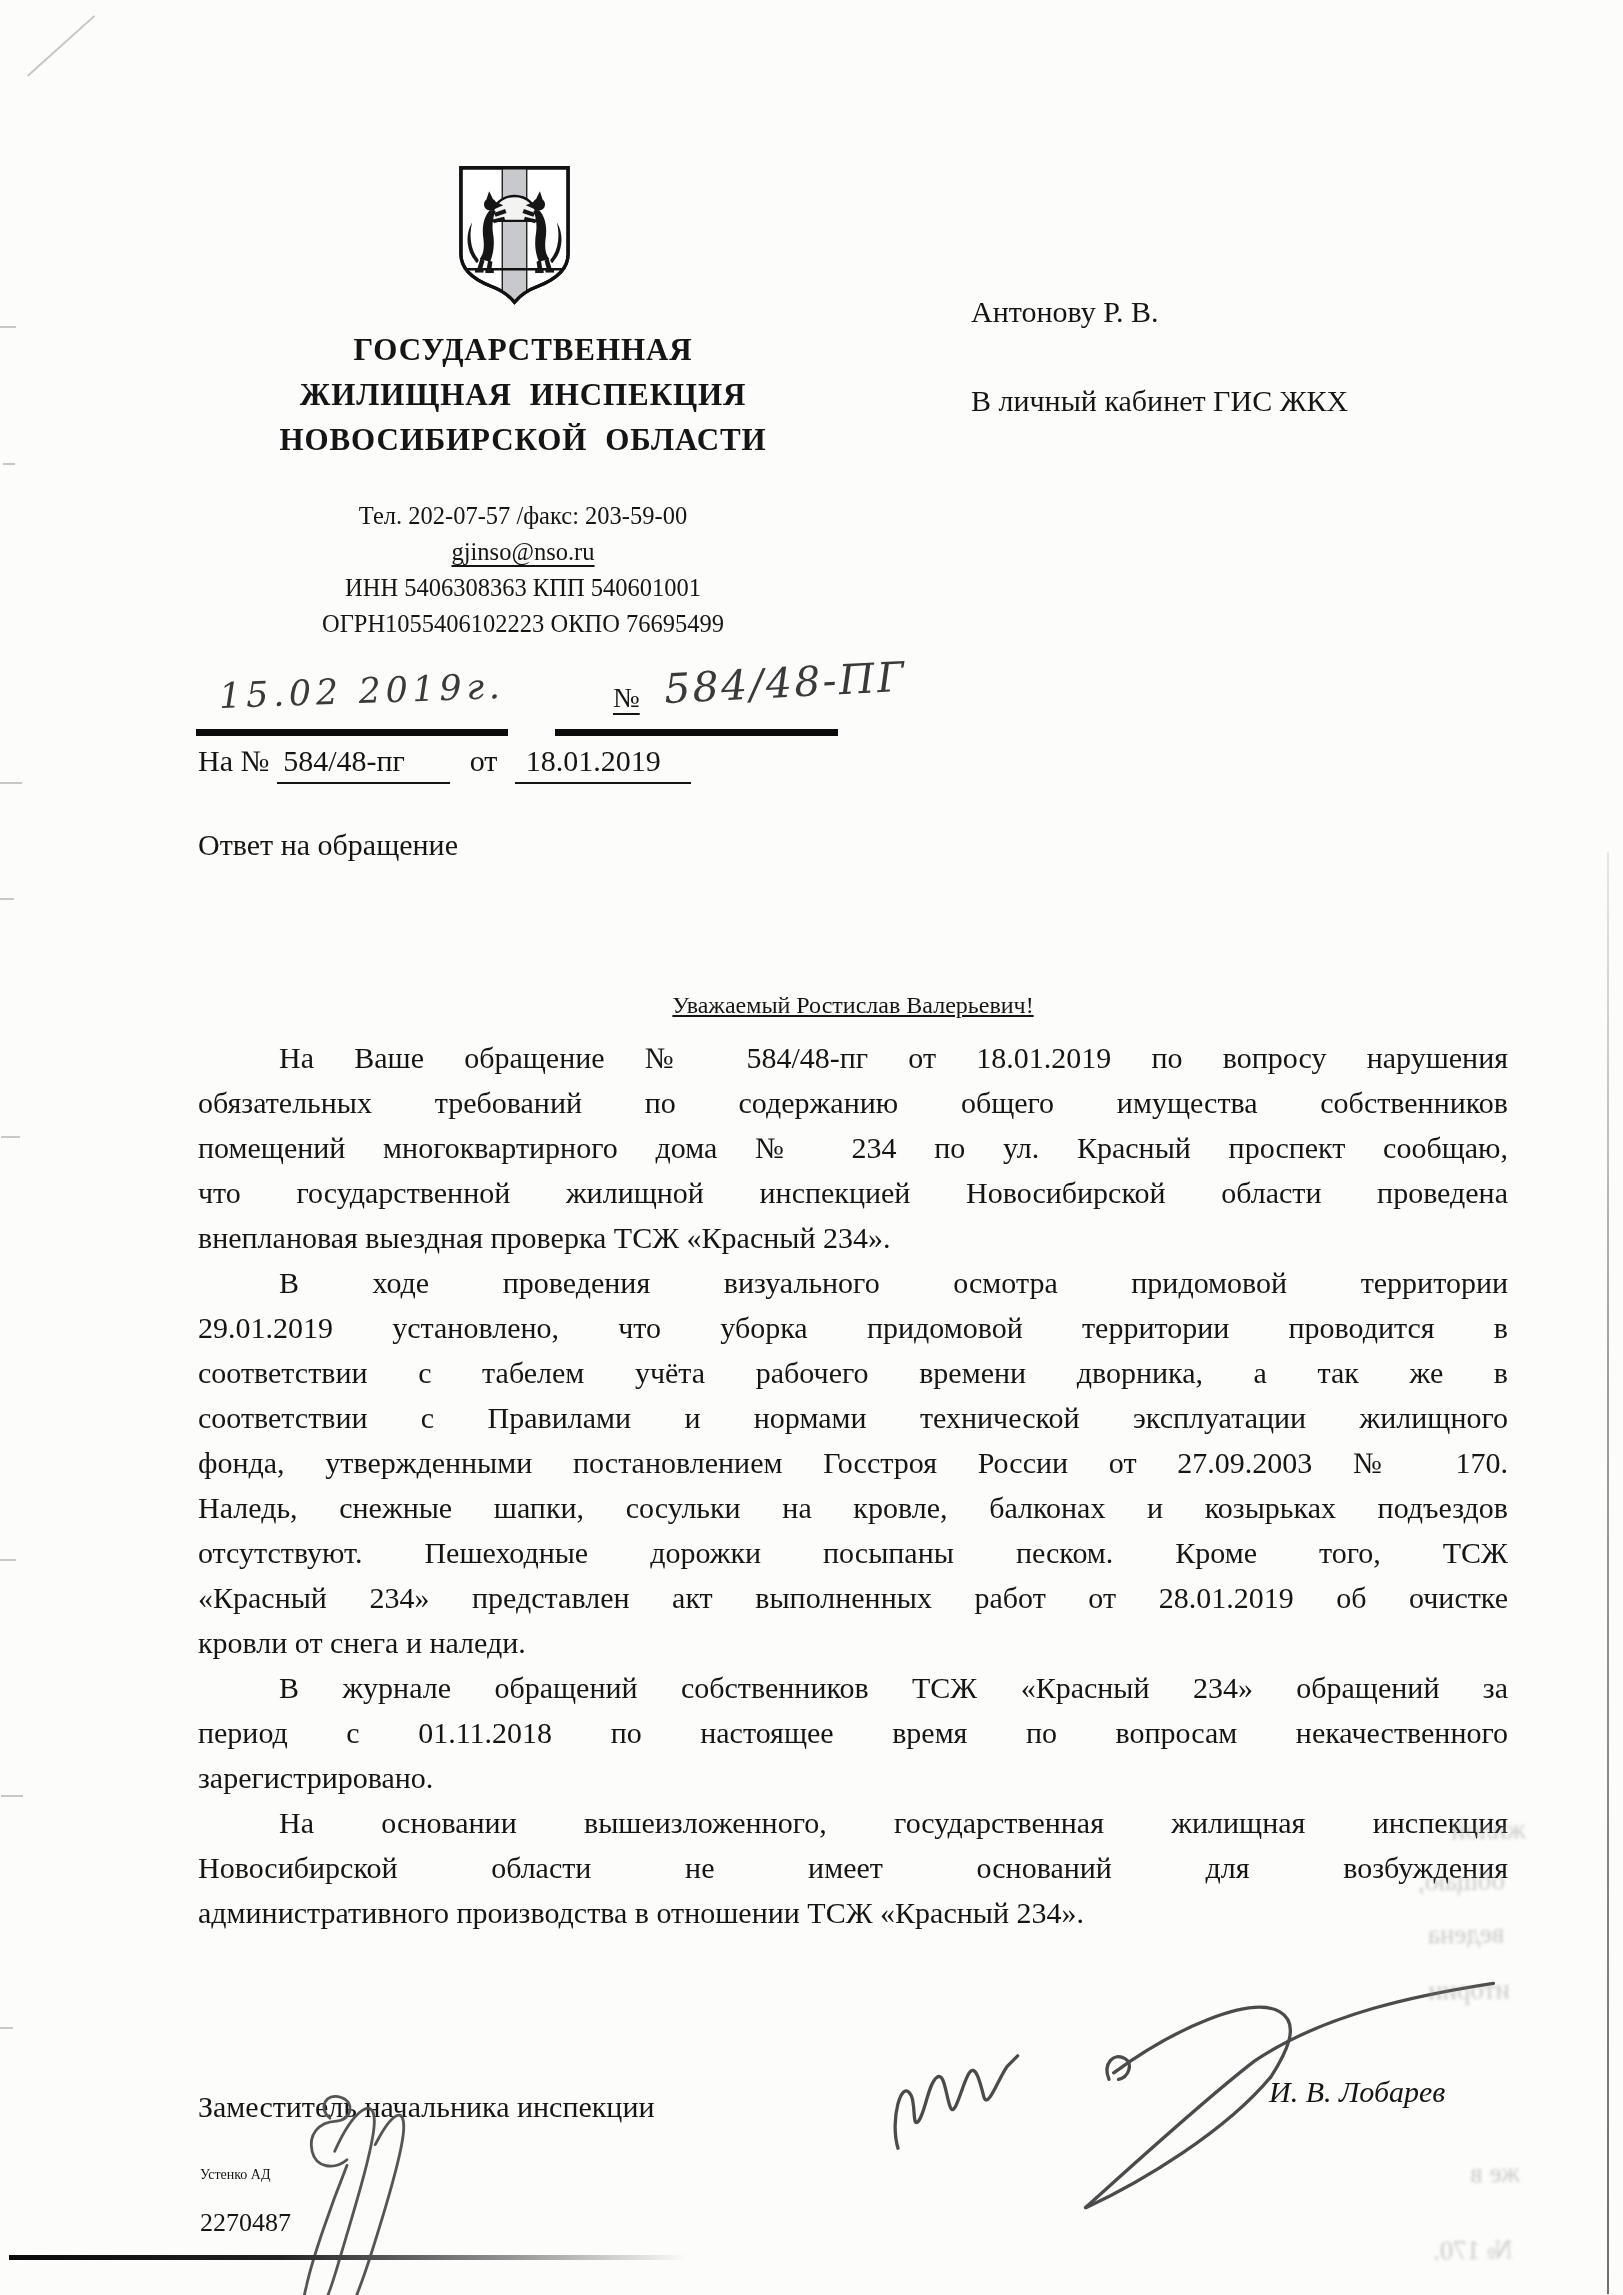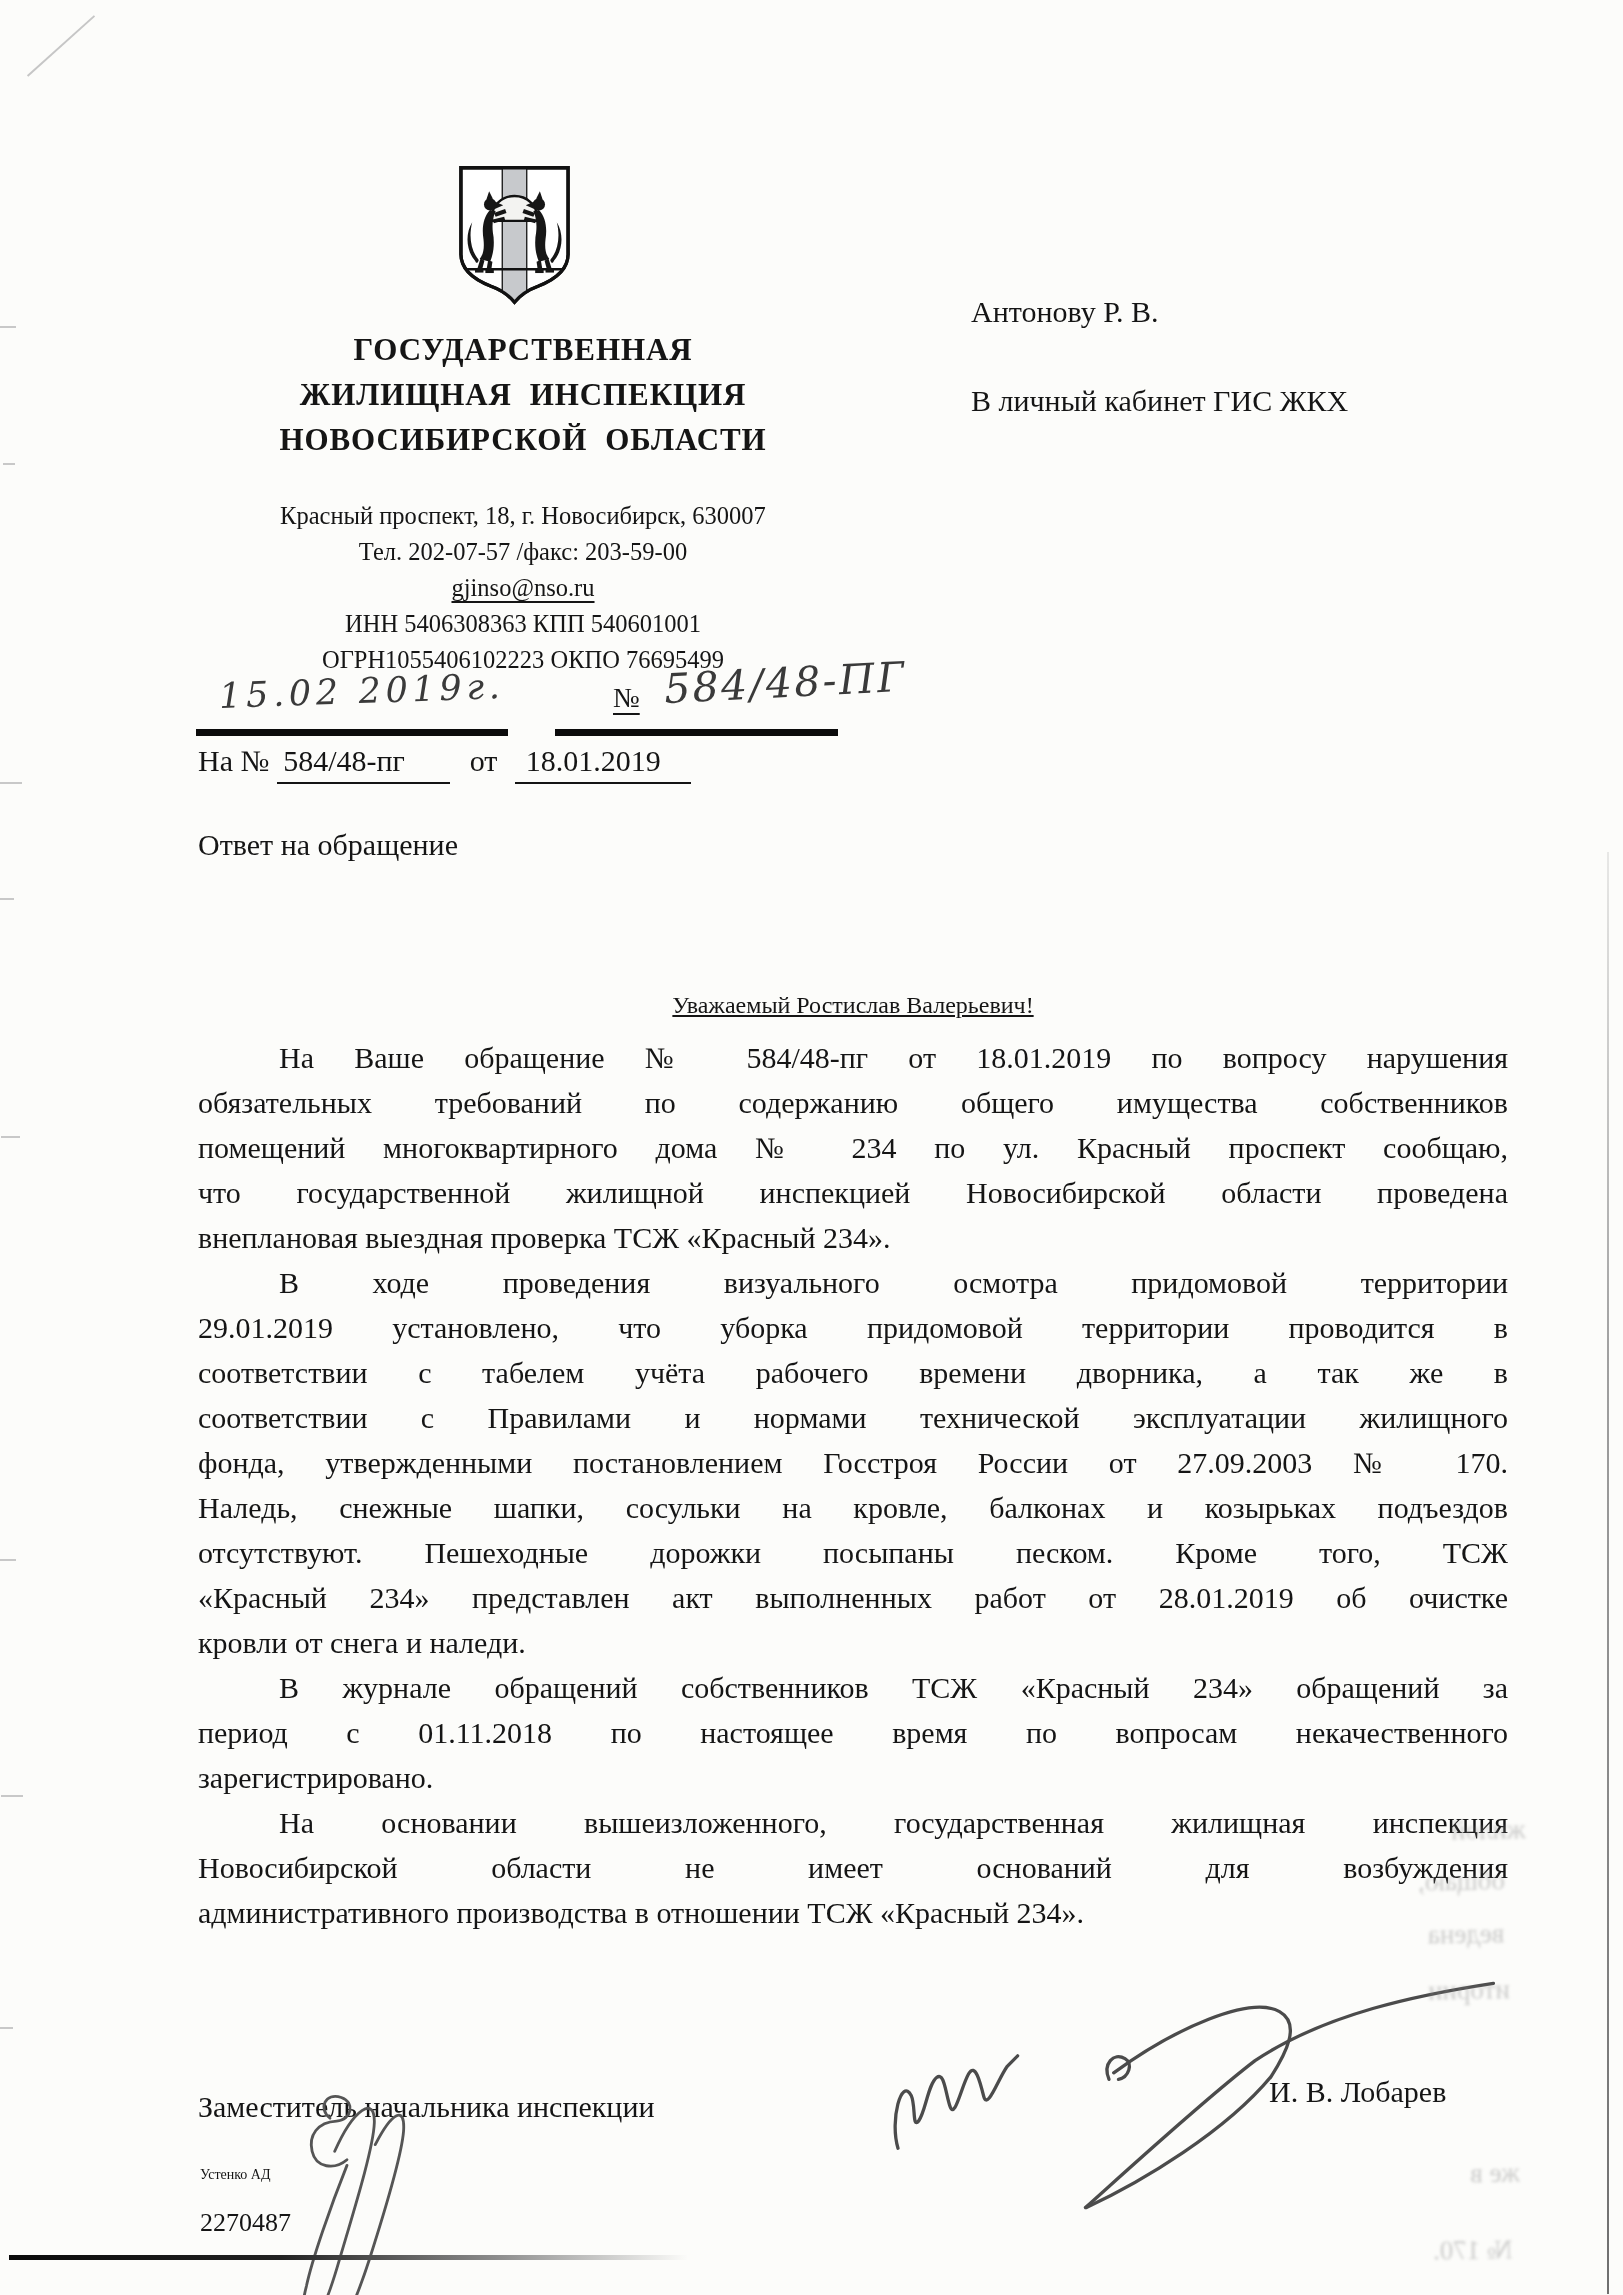--- a/index.html
+++ b/index.html
@@ -36,21 +36,21 @@
   .recipient-name { position:absolute; left:971px; top:295px; font-size:30px; }
   .recipient-delivery { position:absolute; left:971px; top:384px; font-size:30px; }
   
   .salutation { position:absolute; left:198px; top:992px; width:1310px; text-align:center; font-size:24px;text-decoration:underline; }
   #body-lines { position:absolute; left:198px; top:1035px; width:1310px; font-size:30px; }
   .body-line { height:45px; line-height:45px; }
   .body-line.justify { text-align:justify; text-align-last:justify; }
   .body-line.first { text-indent:81px; }
   
   .sig-position { position:absolute; left:198px; top:2090px; font-size:30px; }
-  .sig-name { position:absolute; left:1269px; top:2075px; font-size:30px; }
+  .sig-name { position:absolute; left:1269px; top:2075px; font-size:30px;font-style:italic; }
   .executor-name { position:absolute; left:200px; top:2167px; font-size:14px; }
   .executor-phone { position:absolute; left:200px; top:2208px; font-size:26px; }
   .sig-svg { position:absolute; left:877px; top:1956px; width:660px; height:358px; }
   .initials-svg { position:absolute; left:264px; top:2088px; width:198px; height:250px; }
   
   .vline-right { position:absolute; left:1607px; top:852px; width:2.4px; height:1442px;
     background:linear-gradient(180deg, rgba(150,150,150,.2) 0%, #a0a0a0 35%, #6f6f6f 100%); }
   .bottom-line { position:absolute; left:8.5px; top:2255px; width:679px; height:4.7px;
     background:linear-gradient(90deg,#0a0a0a 0%,#222 40%,#8d8d8d 72%,rgba(160,160,160,0) 100%); }
   .diag-scratch { position:absolute; left:16px; top:45px; width:90px; height:1.9px; background:#c6c6c6; transform:rotate(-42deg); }
@@ -93,21 +93,20 @@
     <path d="M10,8 H238 V192 C238,226 210,246 174,260 C152,268 136,279 124,294 C112,279 96,268 74,260 C38,246 10,226 10,192 Z" fill="none" stroke="#111" stroke-width="7"></path>
   </svg>
 
   <div class="org-name">
     <div>ГОСУДАРСТВЕННАЯ</div>
     <div>ЖИЛИЩНАЯ ИНСПЕКЦИЯ</div>
     <div>НОВОСИБИРСКОЙ ОБЛАСТИ</div>
   </div>
 
   <div class="contacts">
-    <div>Красный проспект, 18, г. Новосибирск, 630007</div>
     <div>Тел. 202-07-57 /факс: 203-59-00</div>
     <div class="email">gjinso@nso.ru</div>
     <div>ИНН 5406308363 КПП 540601001</div>
     <div>ОГРН1055406102223 ОКПО 76695499</div>
   </div>
 
   <div class="hand hand-date">15.02 2019г.</div>
   <div class="num-sign">№</div>
   <div class="hand hand-number">584/48-ПГ</div>
   <div class="thick-line seg1"></div>

